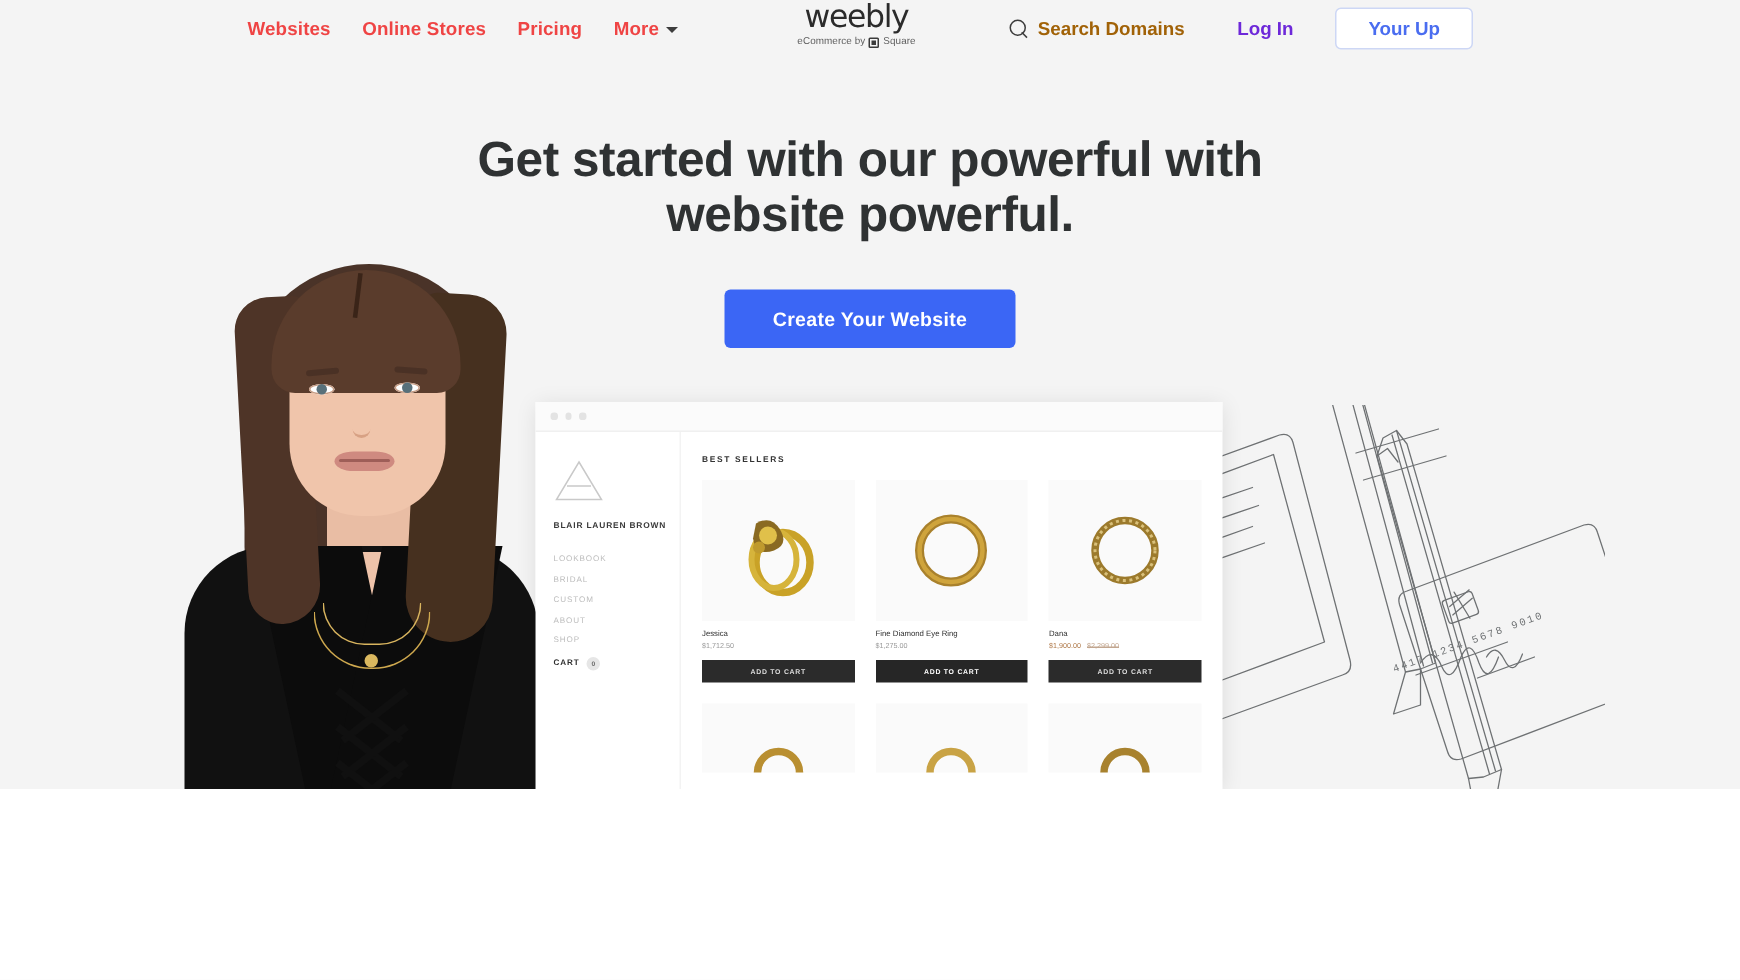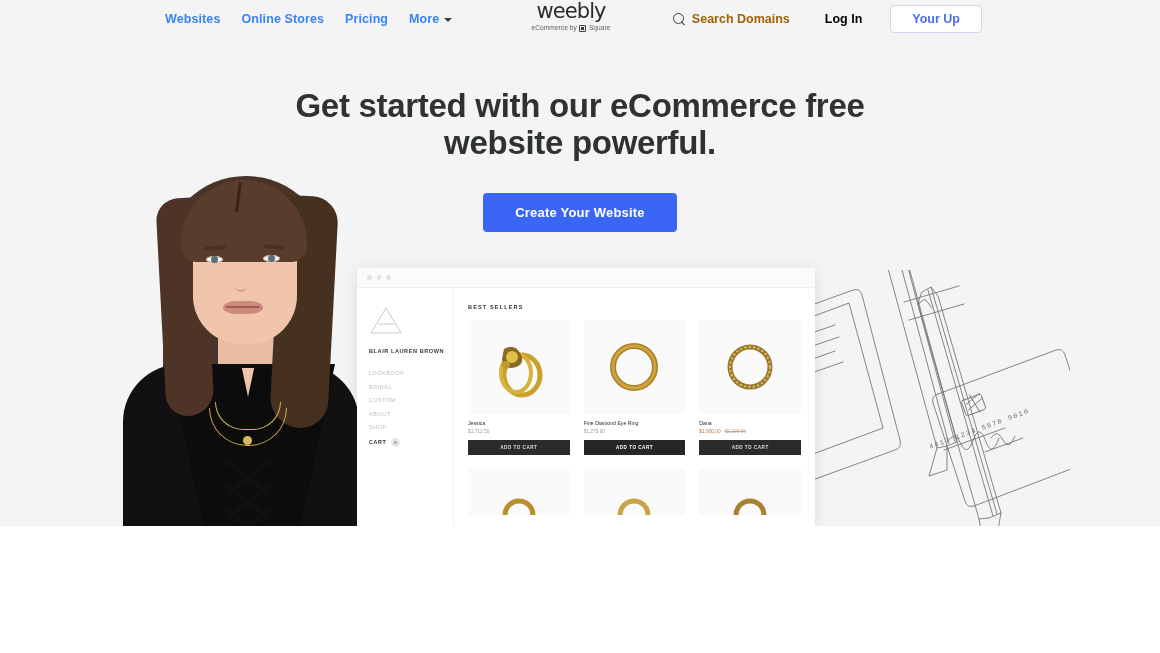--- a/index.html
+++ b/index.html
@@ -24,21 +24,21 @@
   .topnav {
     position:absolute; left:0; top:0; width:1160px; height:38px;
     display:flex; align-items:center;
     z-index: 40;
   }
   .nav-left {
     position:absolute; left:165px; top:0; height:38px;
     display:flex; align-items:center; gap:21px;
   }
   .nav-link {
-    font-size:12.5px; font-weight:bold; color:#3b82f6;
+    font-size:12.5px; font-weight:bold; color:#ef4444;
     letter-spacing:.1px; cursor:pointer; white-space:nowrap;
     line-height:1;
   }
   .nav-more { display:flex; align-items:center; gap:5px; }
   .caret {
     width:0;height:0;border-left:4px solid transparent;border-right:4px solid transparent;
     border-top:4px solid #3d3d3d; display:inline-block; margin-top:1px;
   }
 
   
@@ -73,21 +73,21 @@
   .mag { width:12px;height:12px; position:relative; display:block; }
   .mag::before{
     content:""; position:absolute; left:0; top:0; width:9px;height:9px;
     border:1.4px solid #3d3d3d; border-radius:50%;
   }
   .mag::after{
     content:""; position:absolute; left:8px; top:8px; width:5px;height:1.4px;
     background:#3d3d3d; transform:rotate(45deg); transform-origin:left center;
   }
   .login-link {
-    font-size:12.5px; font-weight:bold; color:#000000; cursor:pointer;
+    font-size:12.5px; font-weight:bold; color:#6d28d9; cursor:pointer;
     margin-right:28px;
   }
   .signup-btn {
     font-size:12.5px; font-weight:bold; color:#4a6df0;
     background:#ffffff; border:1px solid #cdd7f5; border-radius:4px;
     padding:7px 21px; cursor:pointer; line-height:1;
   }
 
   
   .headline {
@@ -310,21 +310,21 @@
         <path d="M139 180 L200 158"></path>
         <path d="M186 168 Q192 158 198 170 Q204 182 210 166"></path>
         <path d="M180 182 L218 168"></path>
       </svg>
       <div style="position:absolute; left:121px; top:155px; transform:rotate(-20deg);
                   font-family:'Liberation Mono', monospace; font-size:7px; color:#6e7173;
                   letter-spacing:1.4px; white-space:nowrap;">4417 1234 5678 9010</div>
     </div>
 
     <div class="headline">
-      <div>Get started with our eCommerce free</div>
+      <div>Get started with our powerful with</div>
       <div>website powerful.</div>
     </div>
 
     <div class="cta-wrap">
       <button class="cta-btn">Create Your Website</button>
     </div>
 
     <div class="person">
       <div class="ph-hair-back"></div>
       <div class="ph-neck"></div>

